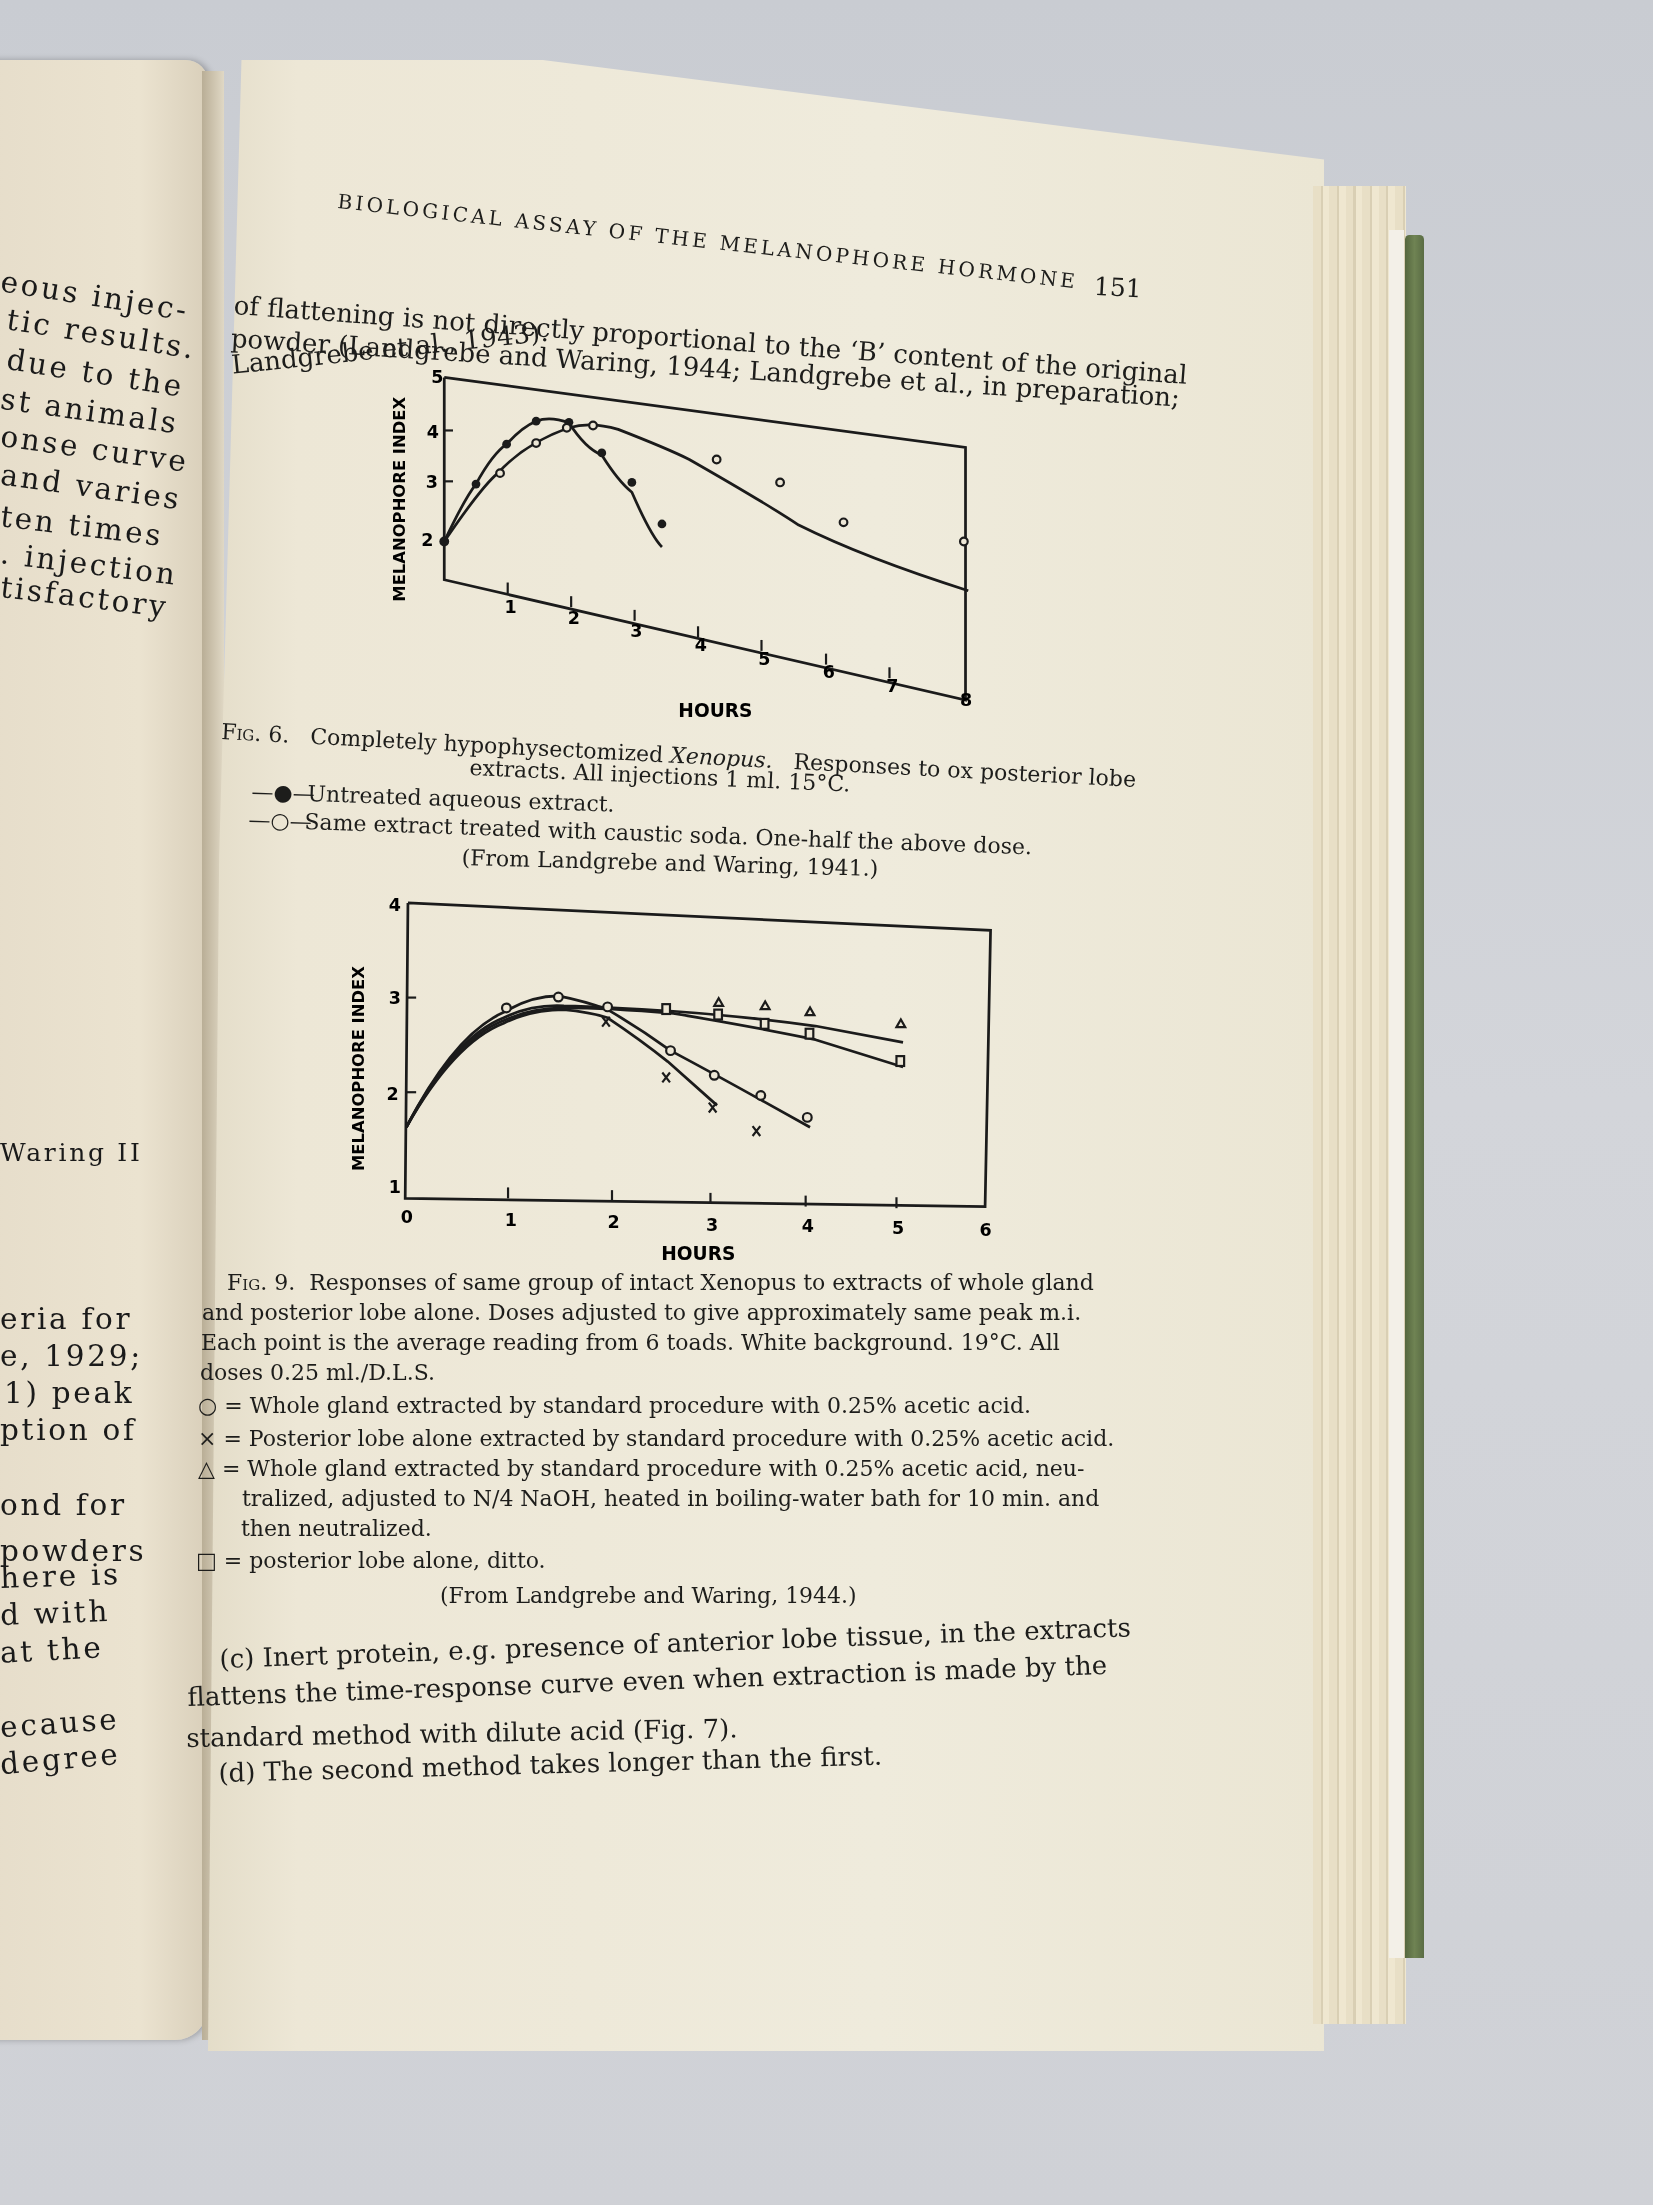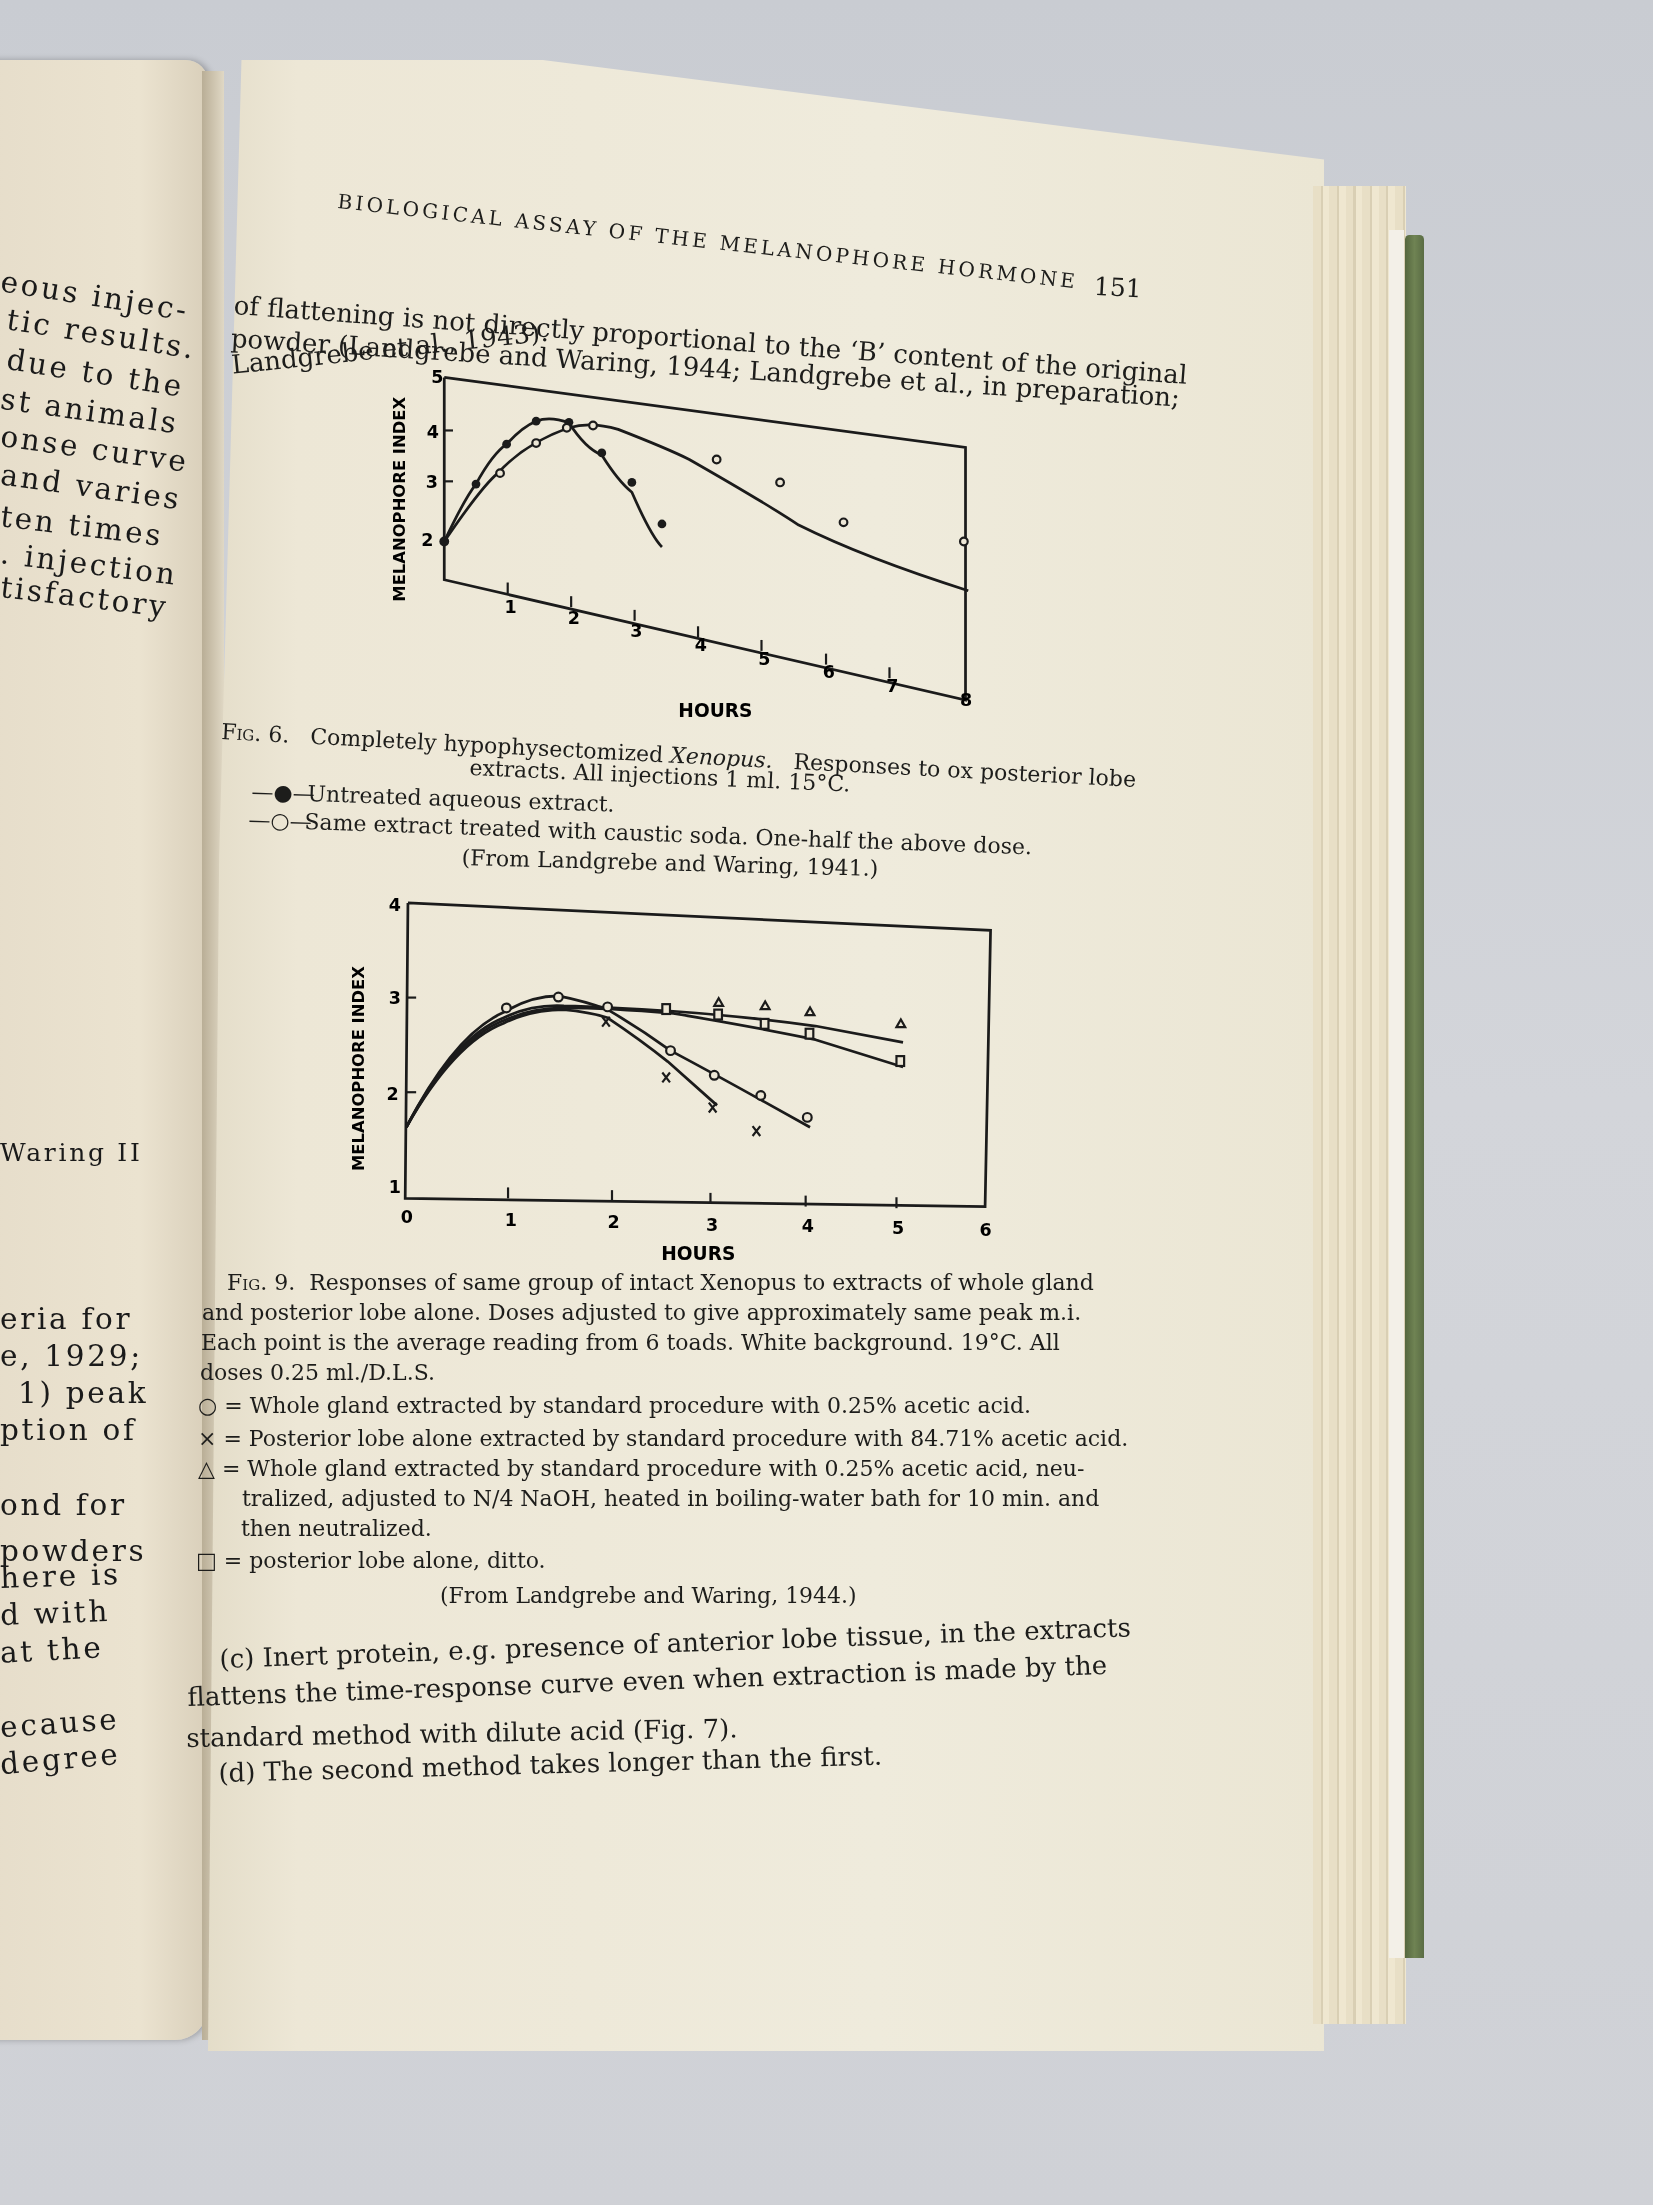--- a/index.html
+++ b/index.html
@@ -45,21 +45,21 @@
   <div class="left-line" style="left:0;top:432px;transform:rotate(8deg)">onse curve</div>
   <div class="left-line" style="left:0;top:470px;transform:rotate(8deg)">and varies</div>
   <div class="left-line" style="left:0;top:509px;transform:rotate(7deg)"> ten times</div>
   <div class="left-line" style="left:0;top:547px;transform:rotate(7deg)">. injection</div>
   <div class="left-line" style="left:0;top:580px;transform:rotate(7deg)">tisfactory</div>
 </div>
 <div class="left-line" style="left:0;top:1138px;font-size:25px">Waring II</div>
 <div>
   <div class="left-line" style="left:0;top:1302px">eria for</div>
   <div class="left-line" style="left:0;top:1339px">e, 1929;</div>
-  <div class="left-line" style="left:18px;top:1376px">1) peak</div>
+  <div class="left-line" style="left:4px;top:1376px">1) peak</div>
   <div class="left-line" style="left:0;top:1413px">ption of</div>
   <div class="left-line" style="left:0;top:1534px">powders</div>
   <div class="left-line" style="left:0;top:1488px">ond for</div>
   <div class="left-line" style="left:0;top:1559px;transform:rotate(-2deg)">here is</div>
   <div class="left-line" style="left:0;top:1596px;transform:rotate(-2deg)">d with</div>
   <div class="left-line" style="left:0;top:1633px;transform:rotate(-3deg)">at the</div>
   <div class="left-line" style="left:0;top:1706px;transform:rotate(-4deg)">ecause</div>
   <div class="left-line" style="left:0;top:1742px;transform:rotate(-5deg)">degree</div>
 </div>
 <div class="gutter"></div>
@@ -225,21 +225,21 @@
 <div class="caption" style="left:202px;top:1300px">and posterior lobe alone.  Doses adjusted to give approximately same peak m.i.</div>
 <div class="caption" style="left:201px;top:1330px">Each point is the average reading from 6 toads.  White background.  19°C.  All</div>
 <div class="caption" style="left:200px;top:1360px">doses 0.25 ml./D.L.S.</div>
 
 <div class="caption" style="left:198px;top:1393px">
   <span>○</span>
   <span>= Whole gland extracted by standard procedure with 0.25% acetic acid.</span>
 </div>
 <div class="caption" style="left:198px;top:1426px">
   <span>×</span>
-  <span>= Posterior lobe alone extracted by standard procedure with 84.71% acetic acid.</span>
+  <span>= Posterior lobe alone extracted by standard procedure with 0.25% acetic acid.</span>
 </div>
 <div class="caption" style="left:198px;top:1456px">
   <span>△</span>
   <span>= Whole gland extracted by standard procedure with 0.25% acetic acid, neu-</span>
 </div>
 <div class="caption" style="left:242px;top:1486px">tralized, adjusted to N/4 NaOH, heated in boiling-water bath for 10 min. and</div>
 <div class="caption" style="left:241px;top:1516px">then neutralized.</div>
 <div class="caption" style="left:196px;top:1548px">
   <span>□</span>
   <span>= posterior lobe alone, ditto.</span>

